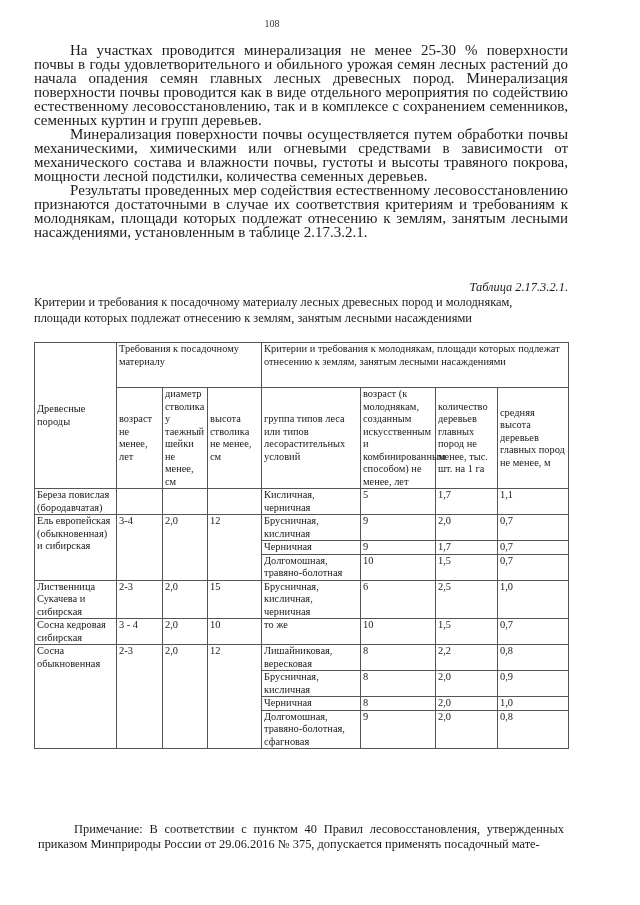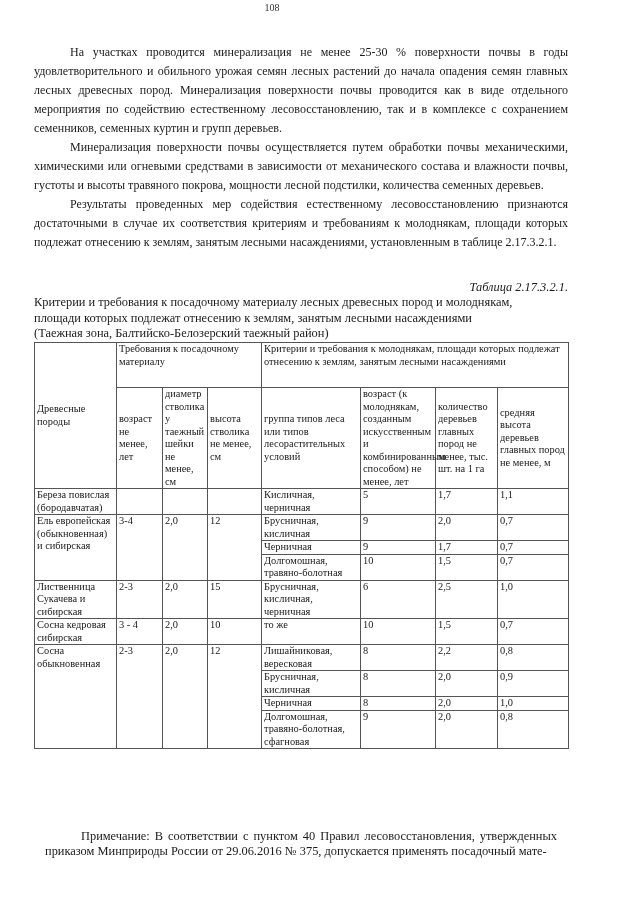--- a/index.html
+++ b/index.html
@@ -2,26 +2,26 @@
 <html><head>
 <meta charset="utf-8">
 <style>
   html, body { margin: 0; padding: 0; background: #ffffff; }
   body {
     width: 640px; height: 905px; position: relative; overflow: hidden;
     font-family: "Liberation Serif", "DejaVu Serif", serif;
     color: #1a1a1a;
   }
   .page-number {
-    position: absolute; top: 2px; left: 0; width: 544px;
+    position: absolute; top: 18px; left: 0; width: 544px;
     text-align: center; font-size: 10px; color: #333;
   }
   .body-text {
     position: absolute; left: 34px; top: 43px; width: 534px;
-    font-size: 12px; line-height: 19px; text-align: justify;
+    font-size: 15px; line-height: 14px; text-align: justify;
   }
   .body-text p { margin: 0; text-indent: 36px; }
   .table-caption {
     position: absolute; left: 34px; top: 280px; width: 534px;
     font-size: 12.4px; line-height: 15.3px;
   }
   .table-caption .num { text-align: right; font-style: italic; }
   .table-caption .title { text-align: left; }
   table.data {
     position: absolute; left: 34px; top: 342px; width: 534px;
@@ -33,38 +33,37 @@
     font-weight: normal;
   }
   table.data th { text-align: left; vertical-align: middle; }
   table.data td.c { }
   table.data td.l { text-align: left; }
   table.data th.vtop { vertical-align: top; }
   .note {
     position: absolute; left: 34px; top: 818px; width: 534px;
     font-size: 12.4px; line-height: 15.3px; text-align: justify;
   }
-  .note p { margin: 11px; text-indent: 36px; }
+  .note p { margin: 4px; text-indent: 36px; }
 </style>
 </head>
 <body>
 
 <div class="page-number">108</div>
 
 <div class="body-text">
   <p>На участках проводится минерализация не менее 25-30 % поверхности почвы в годы удовлетворительного и обильного урожая семян лесных растений до начала опадения семян главных лесных древесных пород. Минерализация поверхности почвы проводится как в виде отдельного мероприятия по содействию естественному лесовосстановлению, так и в комплексе с сохранением семенников, семенных куртин и групп деревьев.</p>
   <p>Минерализация поверхности почвы осуществляется путем обработки почвы механическими, химическими или огневыми средствами в зависимости от механического состава и влажности почвы, густоты и высоты травяного покрова, мощности лесной подстилки, количества семенных деревьев.</p>
   <p>Результаты проведенных мер содействия естественному лесовосстановлению признаются достаточными в случае их соответствия критериям и требованиям к молоднякам, площади которых подлежат отнесению к землям, занятым лесными насаждениями, установленным в таблице 2.17.3.2.1.</p>
 </div>
 
 <div class="table-caption">
   <div class="num">Таблица 2.17.3.2.1.</div>
   <div class="title">Критерии и требования к посадочному материалу лесных древесных пород и молоднякам,</div>
   <div class="title">площади которых подлежат отнесению к землям, занятым лесными насаждениями</div>
-  <div class="title">(Таежная зона, Балтийско-Белозерский таежный район)</div>
 </div>
 
 <table class="data">
   <colgroup>
     <col style="width:82px">
       <col style="width:46px">
       <col style="width:45px">
       <col style="width:54px">
     <col style="width:99px">
       <col style="width:75px">

